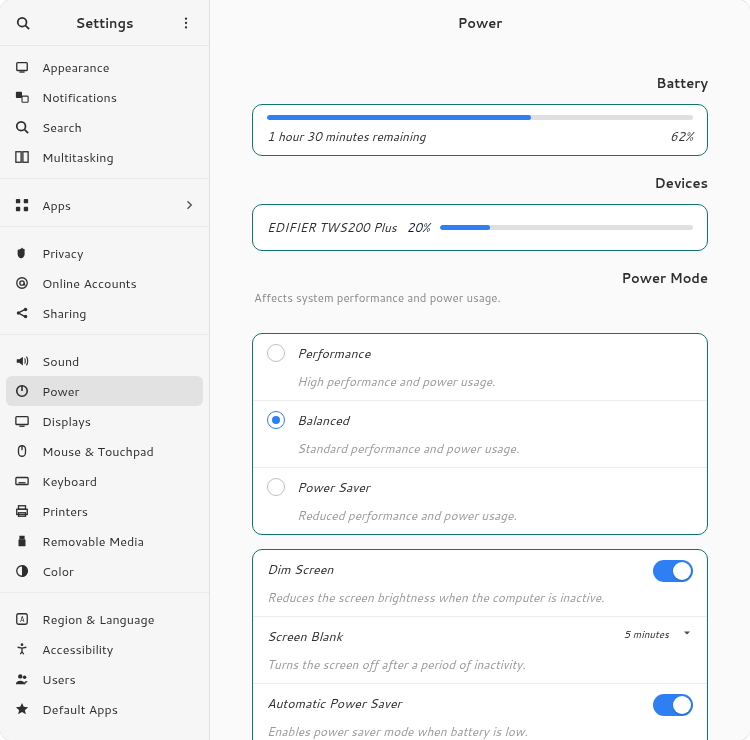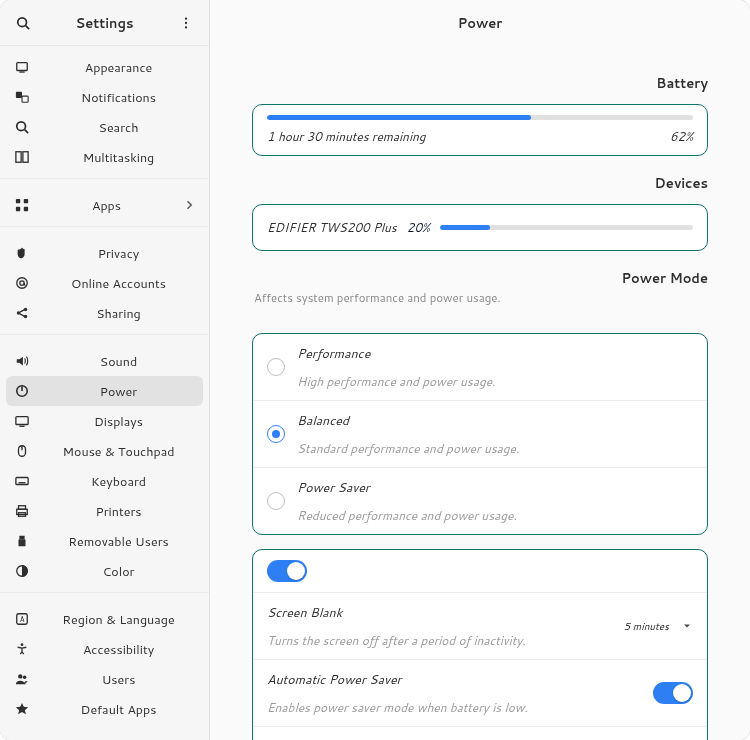--- a/index.html
+++ b/index.html
@@ -44,21 +44,20 @@
     flex: 1;
     text-align: center;
     font-size: 13px;
     font-weight: 700;
     color: #2e2e2e;
   }
   .sidebar-scroll {
     flex: 1;
     overflow-y: auto;
     padding-top: 6px;
-    text-align: center;
   }
   .side-spacer {
     height: 12px;
     border-top: 1px solid #ebebeb;
     margin-top: 6px;
     padding-top: 6px;
   }
   .side-item {
     display: flex;
     align-items: center;
@@ -119,21 +118,21 @@
     background: #fff;
     border: 1px solid #0f766e;
     border-radius: 10px;
     overflow: hidden;
     font-style: italic;
   }
   .row {
     padding: 10px 14px;
     border-top: 1px solid #ececec;
     display: flex;
-    align-items: center;
+    align-items: flex-start;
     gap: 12px;
   }
   .card > .row:first-child { border-top: none; }
   .row-textcol { flex: 1; min-width: 0; }
   .row-title { font-size: 12.5px; color: #2e2e2e; }
   .row-desc { font-size: 12px; color: #9a9a9a; margin-top: 11px; }
   .row-value { font-size: 10px; color: #2e2e2e; }
   .chev { color: #4a4a4a; display:flex; align-items:center; }
   
   .battery-card { padding: 10px 14px 10px 14px; margin-top: 12px; }
@@ -358,21 +357,21 @@
           </span>
         <span class="s-label">Printers</span>
       </div>
       <div class="side-item">
         <span class="s-icon">
             <svg width="14" height="14" viewBox="0 0 16 16" fill="currentColor">
               <rect x="5" y="2" width="6" height="4"></rect>
               <rect x="4" y="6" width="8" height="8" rx="1"></rect>
             </svg>
           </span>
-        <span class="s-label">Removable Users</span>
+        <span class="s-label">Removable Media</span>
       </div>
       <div class="side-item">
         <span class="s-icon">
             <svg width="14" height="14" viewBox="0 0 16 16" fill="none" stroke="currentColor" stroke-width="1.5">
               <circle cx="8" cy="8" r="6"></circle>
               <path d="M8 2a6 6 0 010 12" fill="currentColor"></path>
             </svg>
           </span>
         <span class="s-label">Color</span>
       </div>
@@ -467,20 +466,24 @@
           <div class="row-textcol">
             <div class="row-title">Power Saver</div>
             <div class="row-desc">Reduced performance and power usage.</div>
           </div>
         </div>
       </div>
 
 
       <div class="card mt">
         <div class="row">
+          <div class="row-textcol">
+            <div class="row-title">Dim Screen</div>
+            <div class="row-desc">Reduces the screen brightness when the computer is inactive.</div>
+          </div>
           <div class="switch on">
               <div class="switch-knob"></div>
             </div>
         </div>
         <div class="row">
           <div class="row-textcol">
             <div class="row-title">Screen Blank</div>
             <div class="row-desc">Turns the screen off after a period of inactivity.</div>
           </div>
           <span class="row-value">5 minutes</span>

